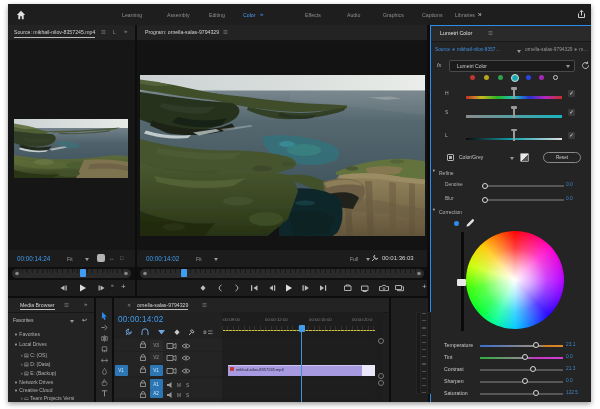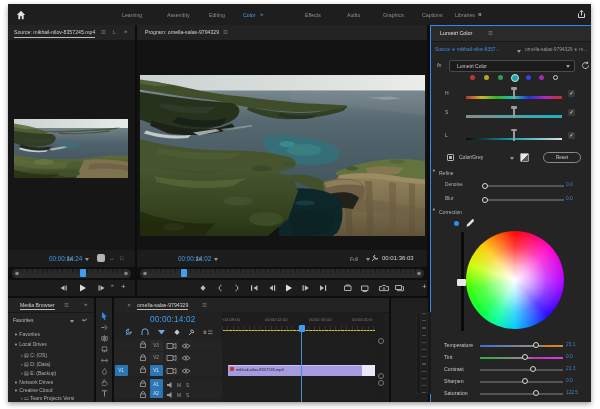--- a/index.html
+++ b/index.html
@@ -1,21 +1,21 @@
 <!DOCTYPE html>
 <html><head><meta charset="utf-8">
 <style>
 html,body{margin:0;padding:0;width:600px;height:409px;background:#fff;overflow:hidden;
  font-family:"Liberation Sans",sans-serif;}
 .abs{position:absolute;}
 #app{position:absolute;left:8px;top:4px;width:583px;height:398px;background:#0d0d0d;
  box-shadow:0 2px 5px rgba(0,0,0,.4);}
 .panel{position:absolute;background:#232323;}
 .t{position:absolute;white-space:nowrap;}
-.tc{color:#3f9ef0;margin-left:32px;}
+.tc{color:#3f9ef0;}
 .tcv{color:#4286c8;}
 .caret{position:absolute;width:0;height:0;border-left:2.5px solid transparent;border-right:2.5px solid transparent;border-top:3px solid #999;}
 .dot{position:absolute;border-radius:50%;}
 .chip{position:absolute;font-size:4.6px;color:#cfe4f5;background:#2d76b4;border-radius:1px;text-align:center;}
 .chipg{position:absolute;font-size:4.6px;color:#9a9a9a;background:#2a2a2a;border-radius:1px;text-align:center;}
 </style></head>
 <body>
 <div id="app">
 
 <div class="panel" style="left:0;top:0;width:583px;height:21px;background:#1e1e1e;">

